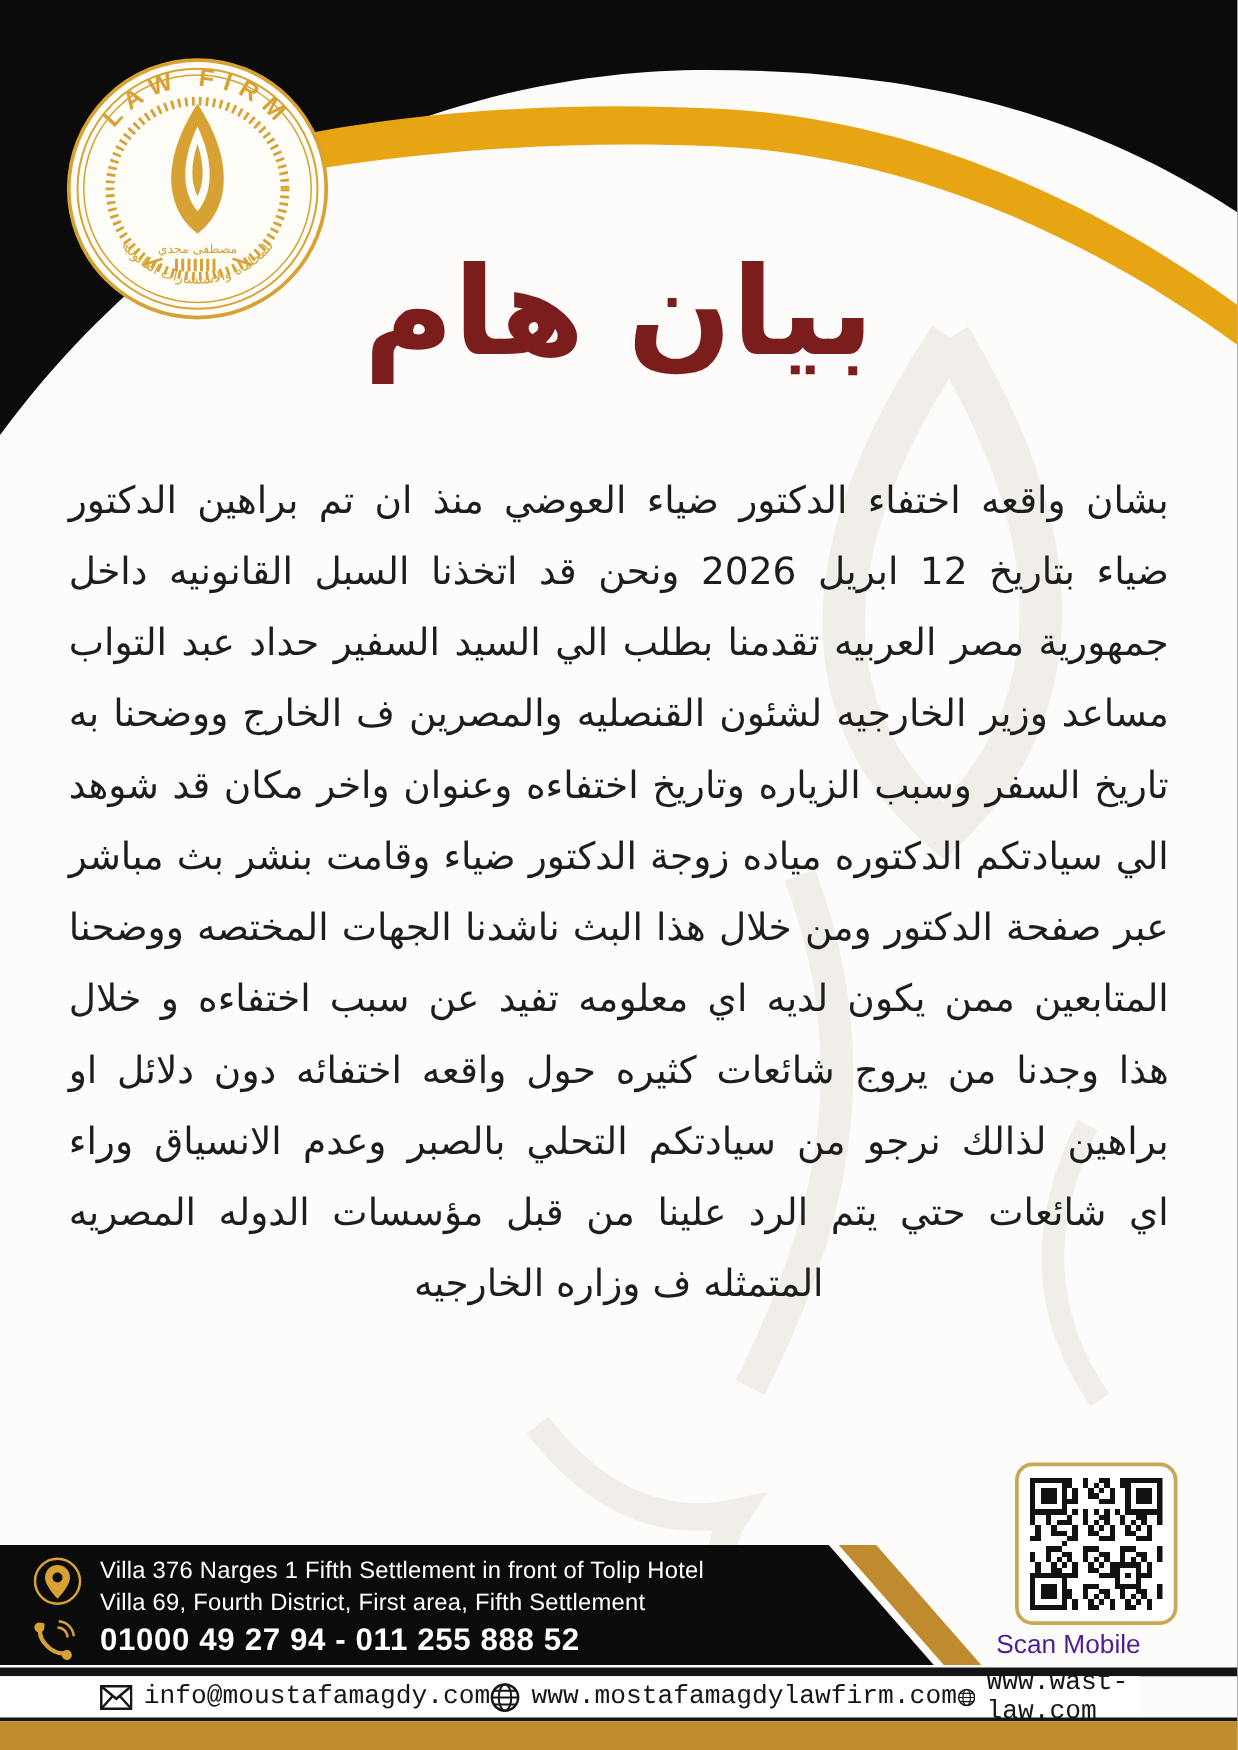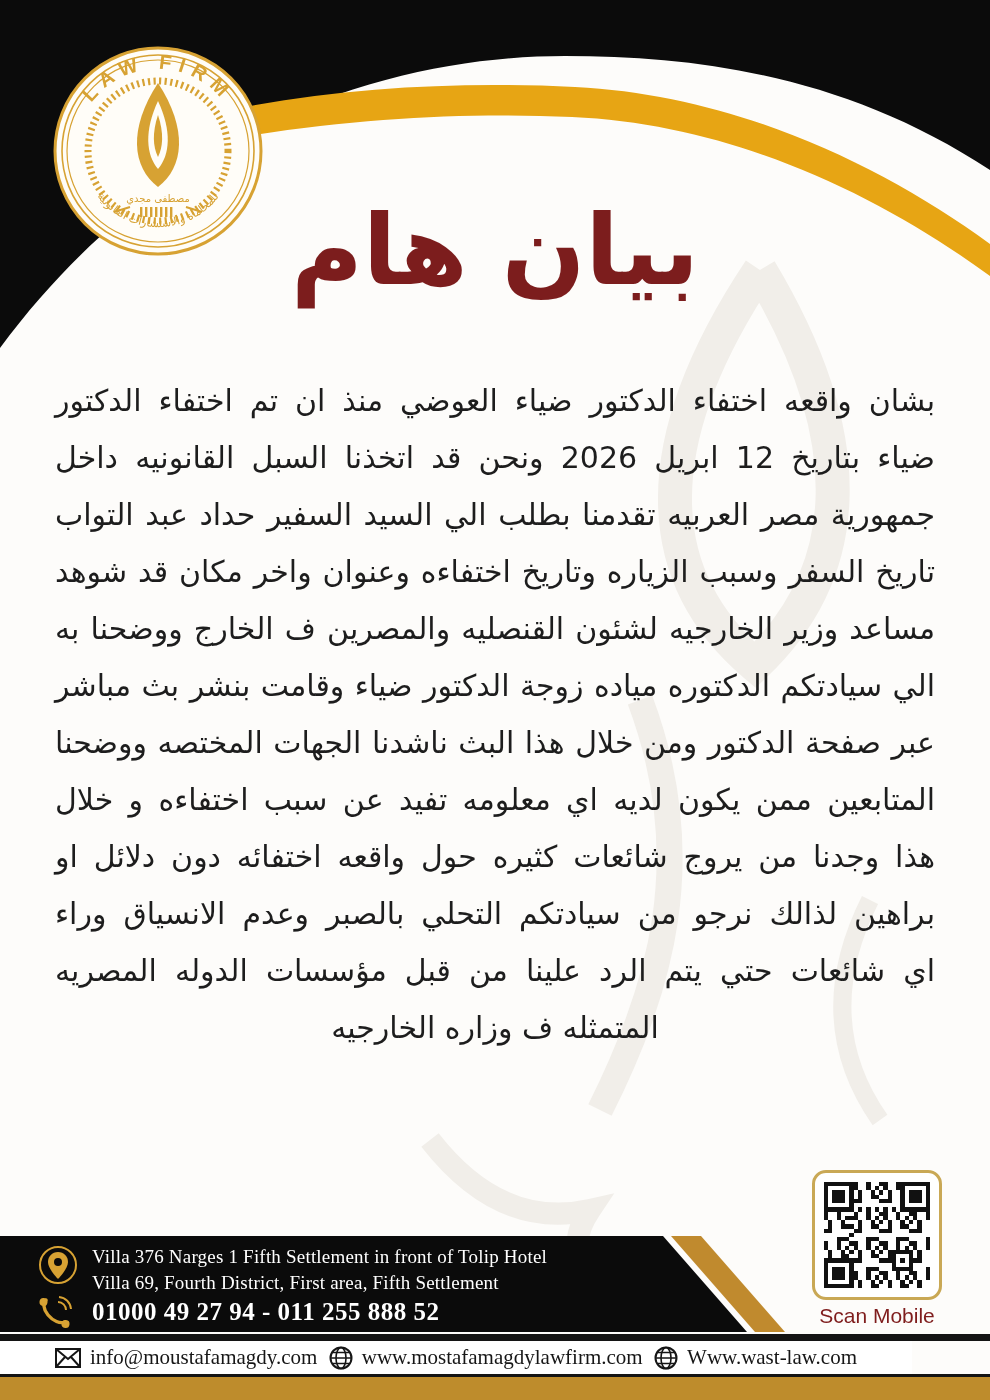--- a/index.html
+++ b/index.html
@@ -40,40 +40,40 @@
              font-size:30px;font-family:"DejaVu Sans",sans-serif;}
   .body-text .line{height:57px;line-height:57px;text-align:justify;text-align-last:justify;
                    white-space:nowrap;overflow:visible}
   .body-text .line.center{text-align:center;text-align-last:center}
   .body-text .b{font-weight:normal}
 
   
   .footer-band{left:0;top:1236px}
   .band-black{fill:var(--c-black)}
   .band-gold{fill:var(--c-footer-gold)}
-  .footer-info{left:12px;top:1236px;width:760px;height:105px;color:#fff;
-               font-family:Liberation Serif, serif}
+  .footer-info{left:0;top:1236px;width:760px;height:105px;color:#fff;
+               font-family:Liberation Sans, sans-serif}
   .addr1{position:absolute;left:80px;top:10px;font-size:19px;letter-spacing:.2px}
   .addr2{position:absolute;left:80px;top:36px;font-size:19px;letter-spacing:.2px}
   .phone{position:absolute;left:80px;top:62px;font-size:25px;font-weight:bold;letter-spacing:.5px}
   .pin-ic{position:absolute;left:26px;top:8px}
   .ph-ic{position:absolute;left:26px;top:58px}
 
   
   .qr-box{left:812px;top:1170px;width:130px;height:130px;background:#fff;
           border:3px solid var(--c-qr-border);border-radius:14px;box-sizing:border-box;
           display:flex;align-items:center;justify-content:center}
-  .scan-label{left:797px;top:1304px;width:160px;text-align:center;font-size:21px;
-              color:#7f1d1d;font-family:"Liberation Sans",sans-serif}
+  .scan-label{left:797px;top:1304px;width:160px;text-align:left;font-size:21px;
+              color:#4c1d95;font-family:"Liberation Sans",sans-serif}
 
   
   .strip-line1{left:0;top:1334px;width:990px;height:7px;background:#141414}
   .email-strip{left:0;top:1341px;width:912px;height:33px;background:#fff;display:flex;
-               align-items:center;justify-content:space-between;padding:0 55px;box-sizing:border-box;
-               font-family:Liberation Serif, serif;font-size:21px;color:#161616}
+               align-items:center;justify-content:space-between;padding:0 80px;box-sizing:border-box;
+               font-family:Liberation Mono, monospace;font-size:21px;color:#161616}
   .contact-item{display:flex;align-items:center;gap:9px}
   .strip-line2{left:0;top:1374px;width:990px;height:3px;background:#141414}
   .gold-bar{left:0;top:1377px;width:990px;height:23px;background:var(--c-bottom-bar)}
   .ic-dark{stroke:#161616;fill:none}
 </style>
 </head>
 <body>
 
 <div class="page">
 
@@ -121,25 +121,25 @@
           <rect x="118" y="162" width="2.4" height="10"></rect>
         </g>
         <path class="seal-ring" stroke-width="2" d="M62,167 l16,-5 M150,167 l-16,-5"></path>
       </g>
     </svg>
   </div>
 
   <h1 class="abs title">بيان هام</h1>
 
   <div class="abs body-text" id="bodyText">
-      <div class="line"><span>بشان واقعه اختفاء </span><span class="b">الدكتور ضياء العوضي</span><span> منذ ان تم اختفاء </span><span class="b">الدكتور</span></div>
+      <div class="line"><span>بشان واقعه اختفاء </span><span class="b">الدكتور ضياء العوضي</span><span> منذ ان تم براهين </span><span class="b">الدكتور</span></div>
       <div class="line"><span class="b">ضياء</span><span> بتاريخ 12 ابريل 2026 ونحن قد اتخذنا السبل القانونيه داخل</span></div>
       <div class="line"><span>جمهورية مصر العربيه تقدمنا بطلب الي السيد السفير حداد عبد التواب</span></div>
+      <div class="line"><span>مساعد وزير الخارجيه لشئون القنصليه والمصرين ف الخارج ووضحنا به</span></div>
       <div class="line"><span>تاريخ السفر وسبب الزياره وتاريخ اختفاءه وعنوان واخر مكان قد شوهد</span></div>
-      <div class="line"><span>مساعد وزير الخارجيه لشئون القنصليه والمصرين ف الخارج ووضحنا به</span></div>
       <div class="line"><span>الي سيادتكم الدكتوره مياده زوجة </span><span class="b">الدكتور ضياء</span><span> وقامت بنشر بث مباشر</span></div>
       <div class="line"><span>عبر صفحة الدكتور ومن خلال هذا البث ناشدنا الجهات المختصه ووضحنا</span></div>
       <div class="line"><span>المتابعين ممن يكون لديه اي معلومه تفيد عن سبب اختفاءه و خلال</span></div>
       <div class="line"><span>هذا وجدنا من يروج شائعات كثيره حول واقعه اختفائه دون دلائل او</span></div>
       <div class="line"><span>براهين  لذالك نرجو من سيادتكم التحلي بالصبر وعدم الانسياق وراء</span></div>
       <div class="line"><span>اي شائعات حتي يتم الرد علينا من قبل مؤسسات الدوله المصريه</span></div>
       <div class="line center"><span>المتمثله ف وزاره الخارجيه</span></div>
     </div>
 
   <svg class="abs footer-band" width="990" height="96" viewBox="0 0 990 96">

